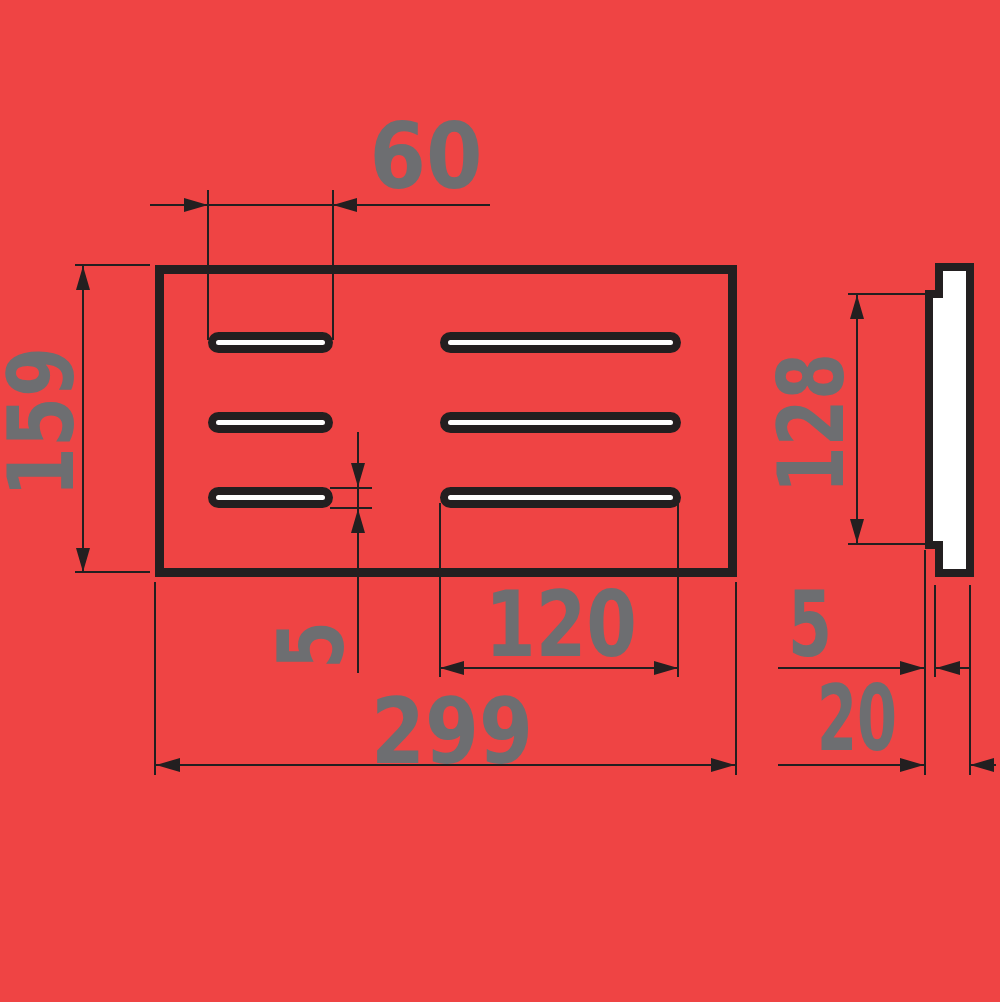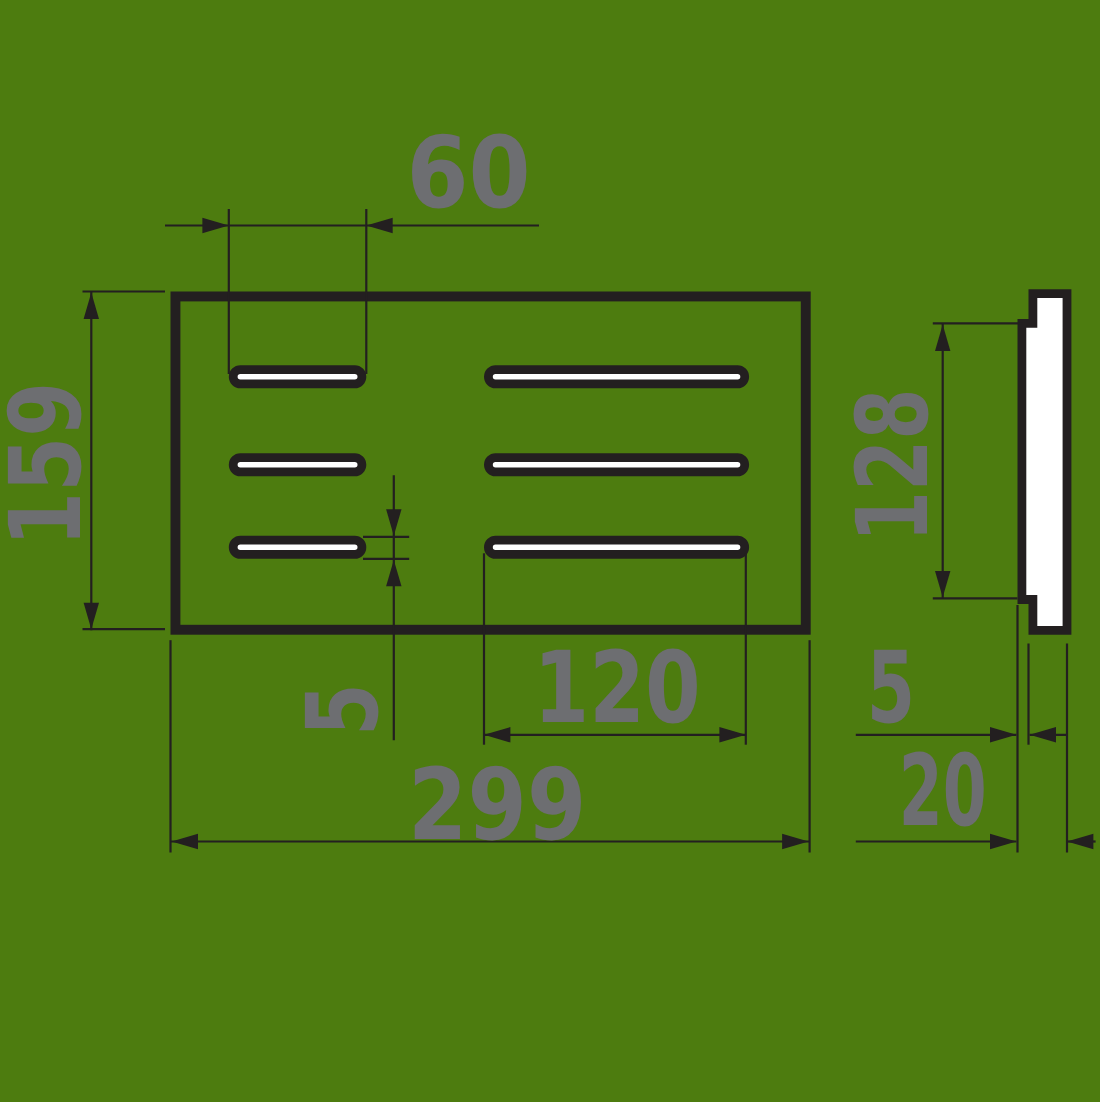--- a/index.html
+++ b/index.html
@@ -8,21 +8,21 @@
     background: #ffffff;
     width: 1000px;
     height: 1002px;
     overflow: hidden;
     font-family: "DejaVu Sans", sans-serif;
   }
   #stage {
     width: 1000px;
     height: 1002px;
     position: relative;
-    background: #4d7c0f;
+    background: #ef4444;
   }
   svg { display: block; }
   .thick {
     fill: none;
     stroke: #231f20;
     stroke-width: 9;
     stroke-linejoin: miter;
   }
   .profile {
     fill: #ffffff;

